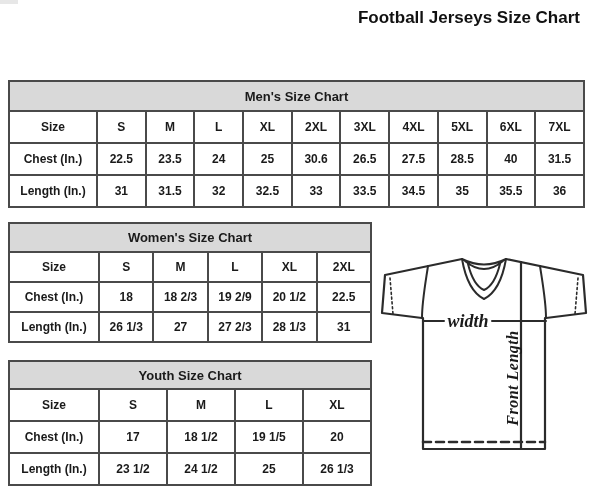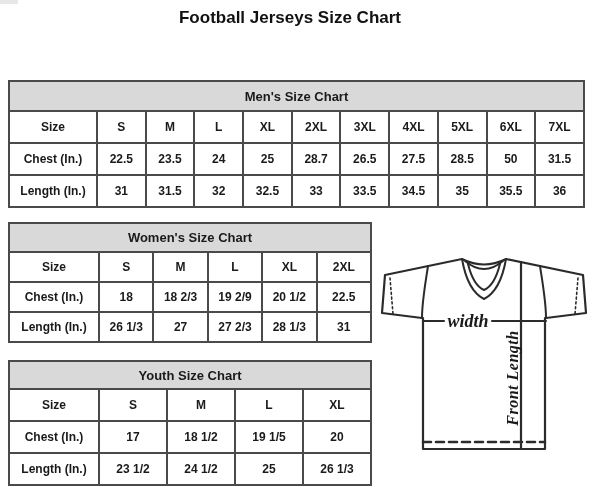--- a/index.html
+++ b/index.html
@@ -11,21 +11,21 @@
     font-family: "Liberation Sans", sans-serif;
     color: #1a1a1a;
     overflow: hidden;
   }
   .artifact {
     position: absolute; left: 0; top: 0;
     width: 18px; height: 4px; background: #e7e7e7;
   }
   .title {
     position: absolute; top: 8px; left: 0; width: 580px;
-    text-align: center;
+    text-align: right;
     font-size: 17px; font-weight: bold; color: #111;
   }
   table.tbl {
     position: absolute;
     border-collapse: collapse;
     table-layout: fixed;
     background: #ffffff;
   }
   table.tbl td {
     border: 2px solid #4a4a4a;
@@ -95,25 +95,25 @@
           <td>5XL</td>
           <td>6XL</td>
           <td>7XL</td>
         </tr>
         <tr>
           <td>Chest (In.)</td>
           <td>22.5</td>
           <td>23.5</td>
           <td>24</td>
           <td>25</td>
-          <td>28.7</td>
+          <td>30.6</td>
           <td>26.5</td>
           <td>27.5</td>
           <td>28.5</td>
-          <td>50</td>
+          <td>40</td>
           <td>31.5</td>
         </tr>
         <tr>
           <td>Length (In.)</td>
           <td>31</td>
           <td>31.5</td>
           <td>32</td>
           <td>32.5</td>
           <td>33</td>
           <td>33.5</td>

